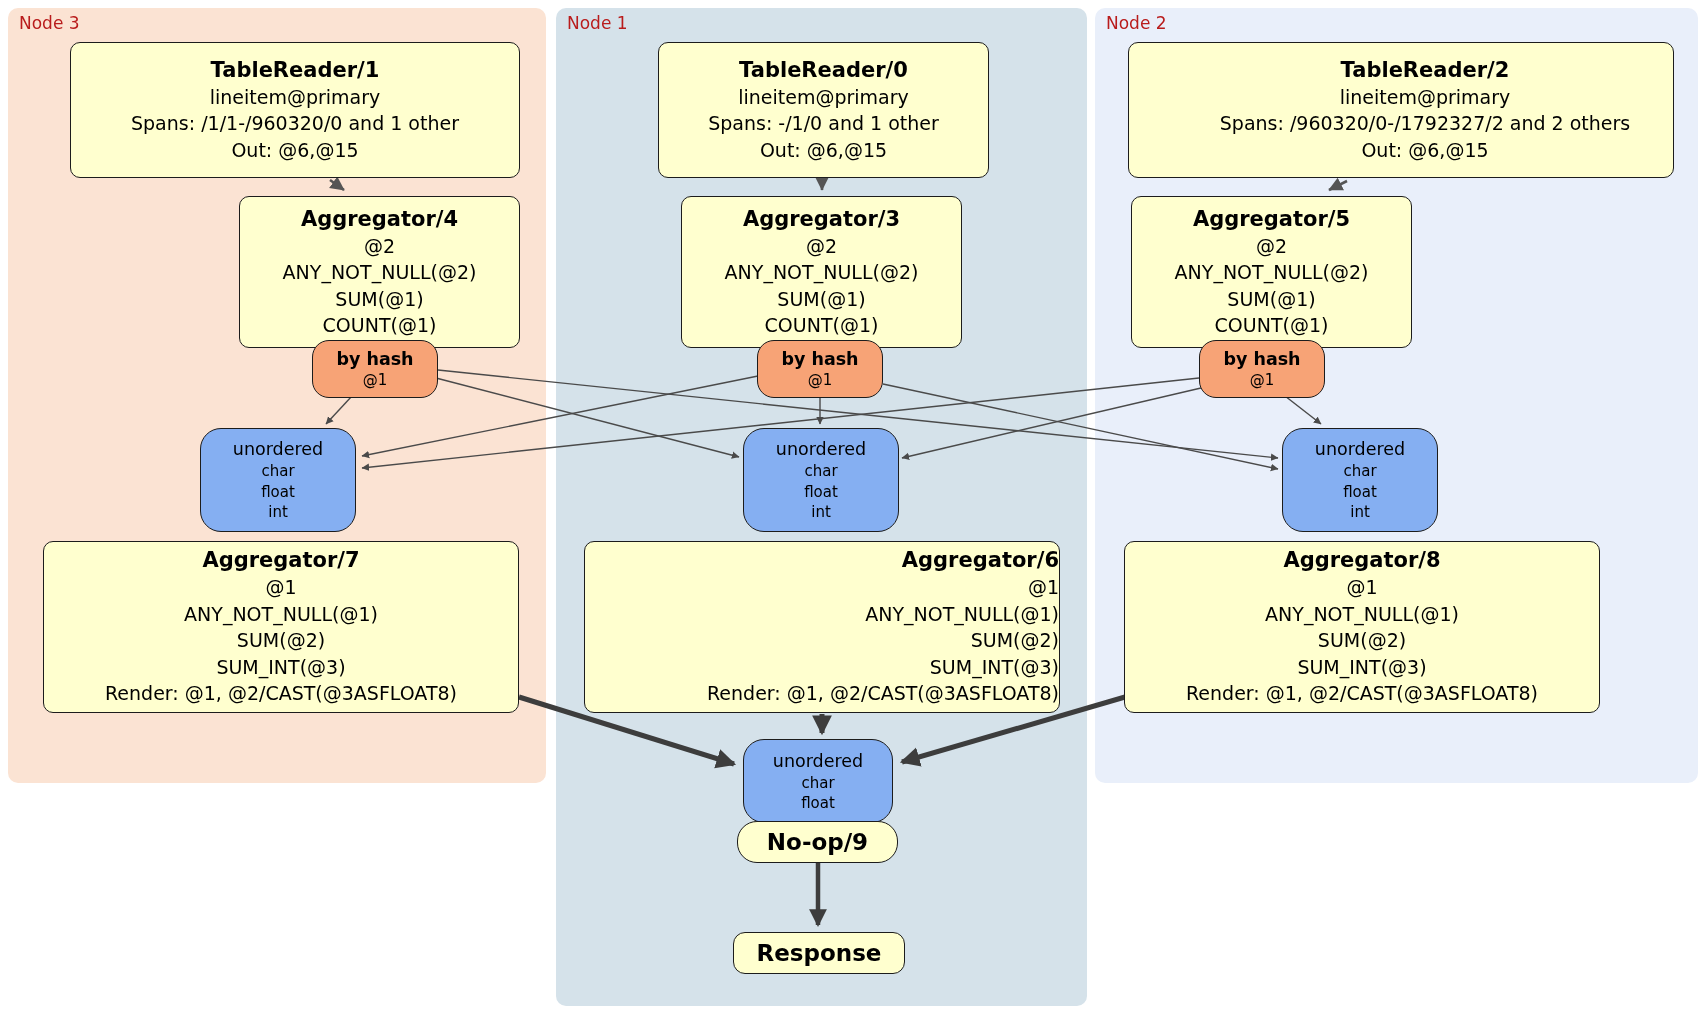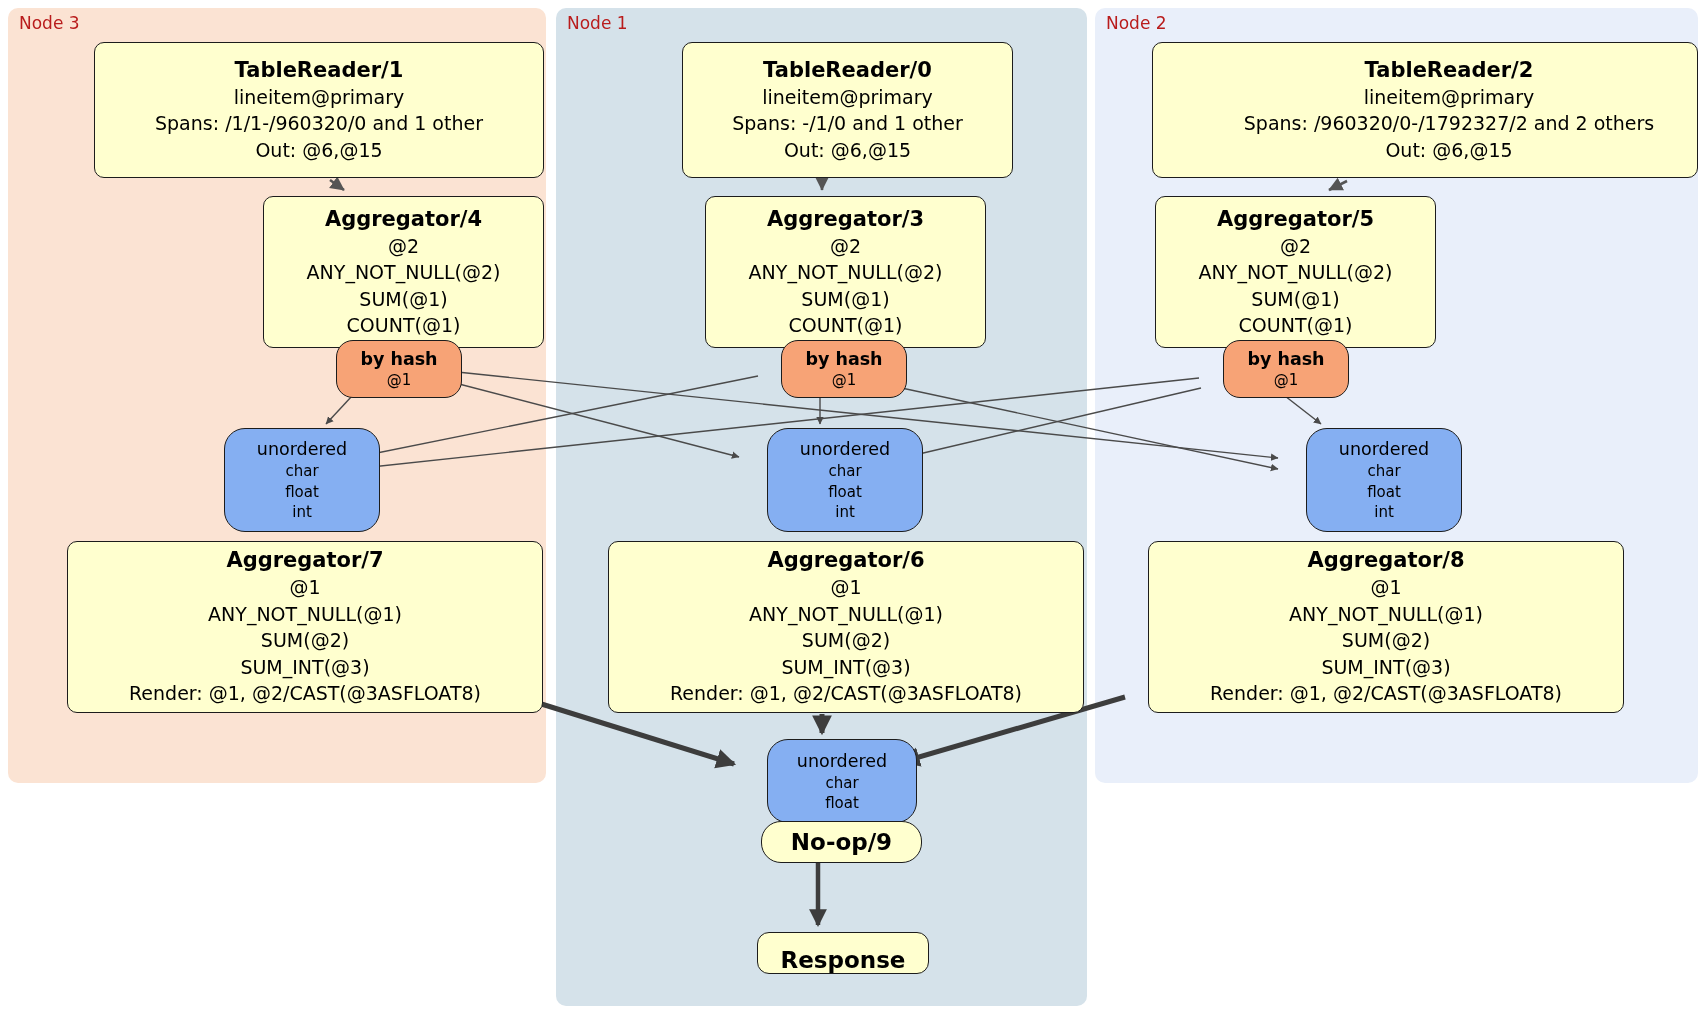--- a/index.html
+++ b/index.html
@@ -25,21 +25,21 @@
   #edges { position:absolute; left:0; top:0; z-index:1; pointer-events:none; }
   .edge-thin  { stroke:var(--edge-thin);  stroke-width:1.4; fill:none; }
   .edge-md    { stroke:var(--edge-md);    stroke-width:2.6; fill:none; }
   .edge-thick { stroke:var(--edge-thick); stroke-width:5;   fill:none; }
   .edge-resp  { stroke:var(--edge-thick); stroke-width:4.5; fill:none; }
   .fill-thin  { fill:var(--edge-thin); }
   .fill-md    { fill:var(--edge-md); }
   .fill-thick { fill:var(--edge-thick); }
   .box {
     position:absolute; display:flex; flex-direction:column; align-items:center; justify-content:center;
-    text-align:center; border:1.7px solid var(--box-border); z-index:2; white-space:nowrap;margin-left:24px;
+    text-align:center; border:1.7px solid var(--box-border); z-index:2; white-space:nowrap;
   }
   .plan-box { background:var(--yellow-box); border-radius:10px; }
   .box-title { font-weight:bold; font-size:21px; line-height:27px; }
   .box-line  { font-size:19px; line-height:26.5px; }
   .router { background:var(--router-orange); border-radius:17px; z-index:3; }
   .router-title { font-weight:bold; font-size:17.5px; line-height:23px; }
   .router-line  { font-size:15px; line-height:19px; }
   .sync { background:var(--sync-blue); border-radius:21px; z-index:2; }
   .sync-title { font-weight:normal; font-size:17.5px; line-height:24px; }
   .sync-line  { font-size:15px; line-height:20.5px; }
@@ -150,21 +150,21 @@
     <div class="router-line">@1</div>
   </div>
 
   <div class="box sync" style="left:743px; top:428px; width:156px; height:104px;">
     <div class="sync-title">unordered</div>
     <div class="sync-line">char</div>
     <div class="sync-line">float</div>
     <div class="sync-line">int</div>
   </div>
 
-  <div class="box plan-box" style="left:584px; top:541px; width:476px; height:172px;">
+  <div class="box plan-box" style="left:584px; top:541px; width:476px; height:172px;align-items:flex-end;">
     <div class="box-title">Aggregator/6</div>
     <div class="box-line">@1</div>
     <div class="box-line">ANY_NOT_NULL(@1)</div>
     <div class="box-line">SUM(@2)</div>
     <div class="box-line">SUM_INT(@3)</div>
     <div class="box-line">Render: @1, @2/CAST(@3ASFLOAT8)</div>
   </div>
 
   <div class="box plan-box" style="left:1128px; top:42px; width:546px; height:136px;padding-left:48px;">
     <div class="box-title">TableReader/2</div>
@@ -205,17 +205,17 @@
   <div class="box sync" style="left:743px; top:739px; width:150px; height:84px;">
     <div class="sync-title">unordered</div>
     <div class="sync-line">char</div>
     <div class="sync-line">float</div>
   </div>
 
   <div class="box plan-box" style="left:737px; top:821px; width:161px; height:42px; border-radius:20px;">
     <div class="stage-title">No-op/9</div>
   </div>
 
-  <div class="box plan-box" style="left:733px; top:932px; width:172px; height:42px; border-radius:12px;justify-content:flex-end;">
+  <div class="box plan-box" style="left:733px; top:932px; width:172px; height:42px; border-radius:12px;">
     <div class="stage-title">Response</div>
   </div>
 
 </div>
 
 </body></html>

